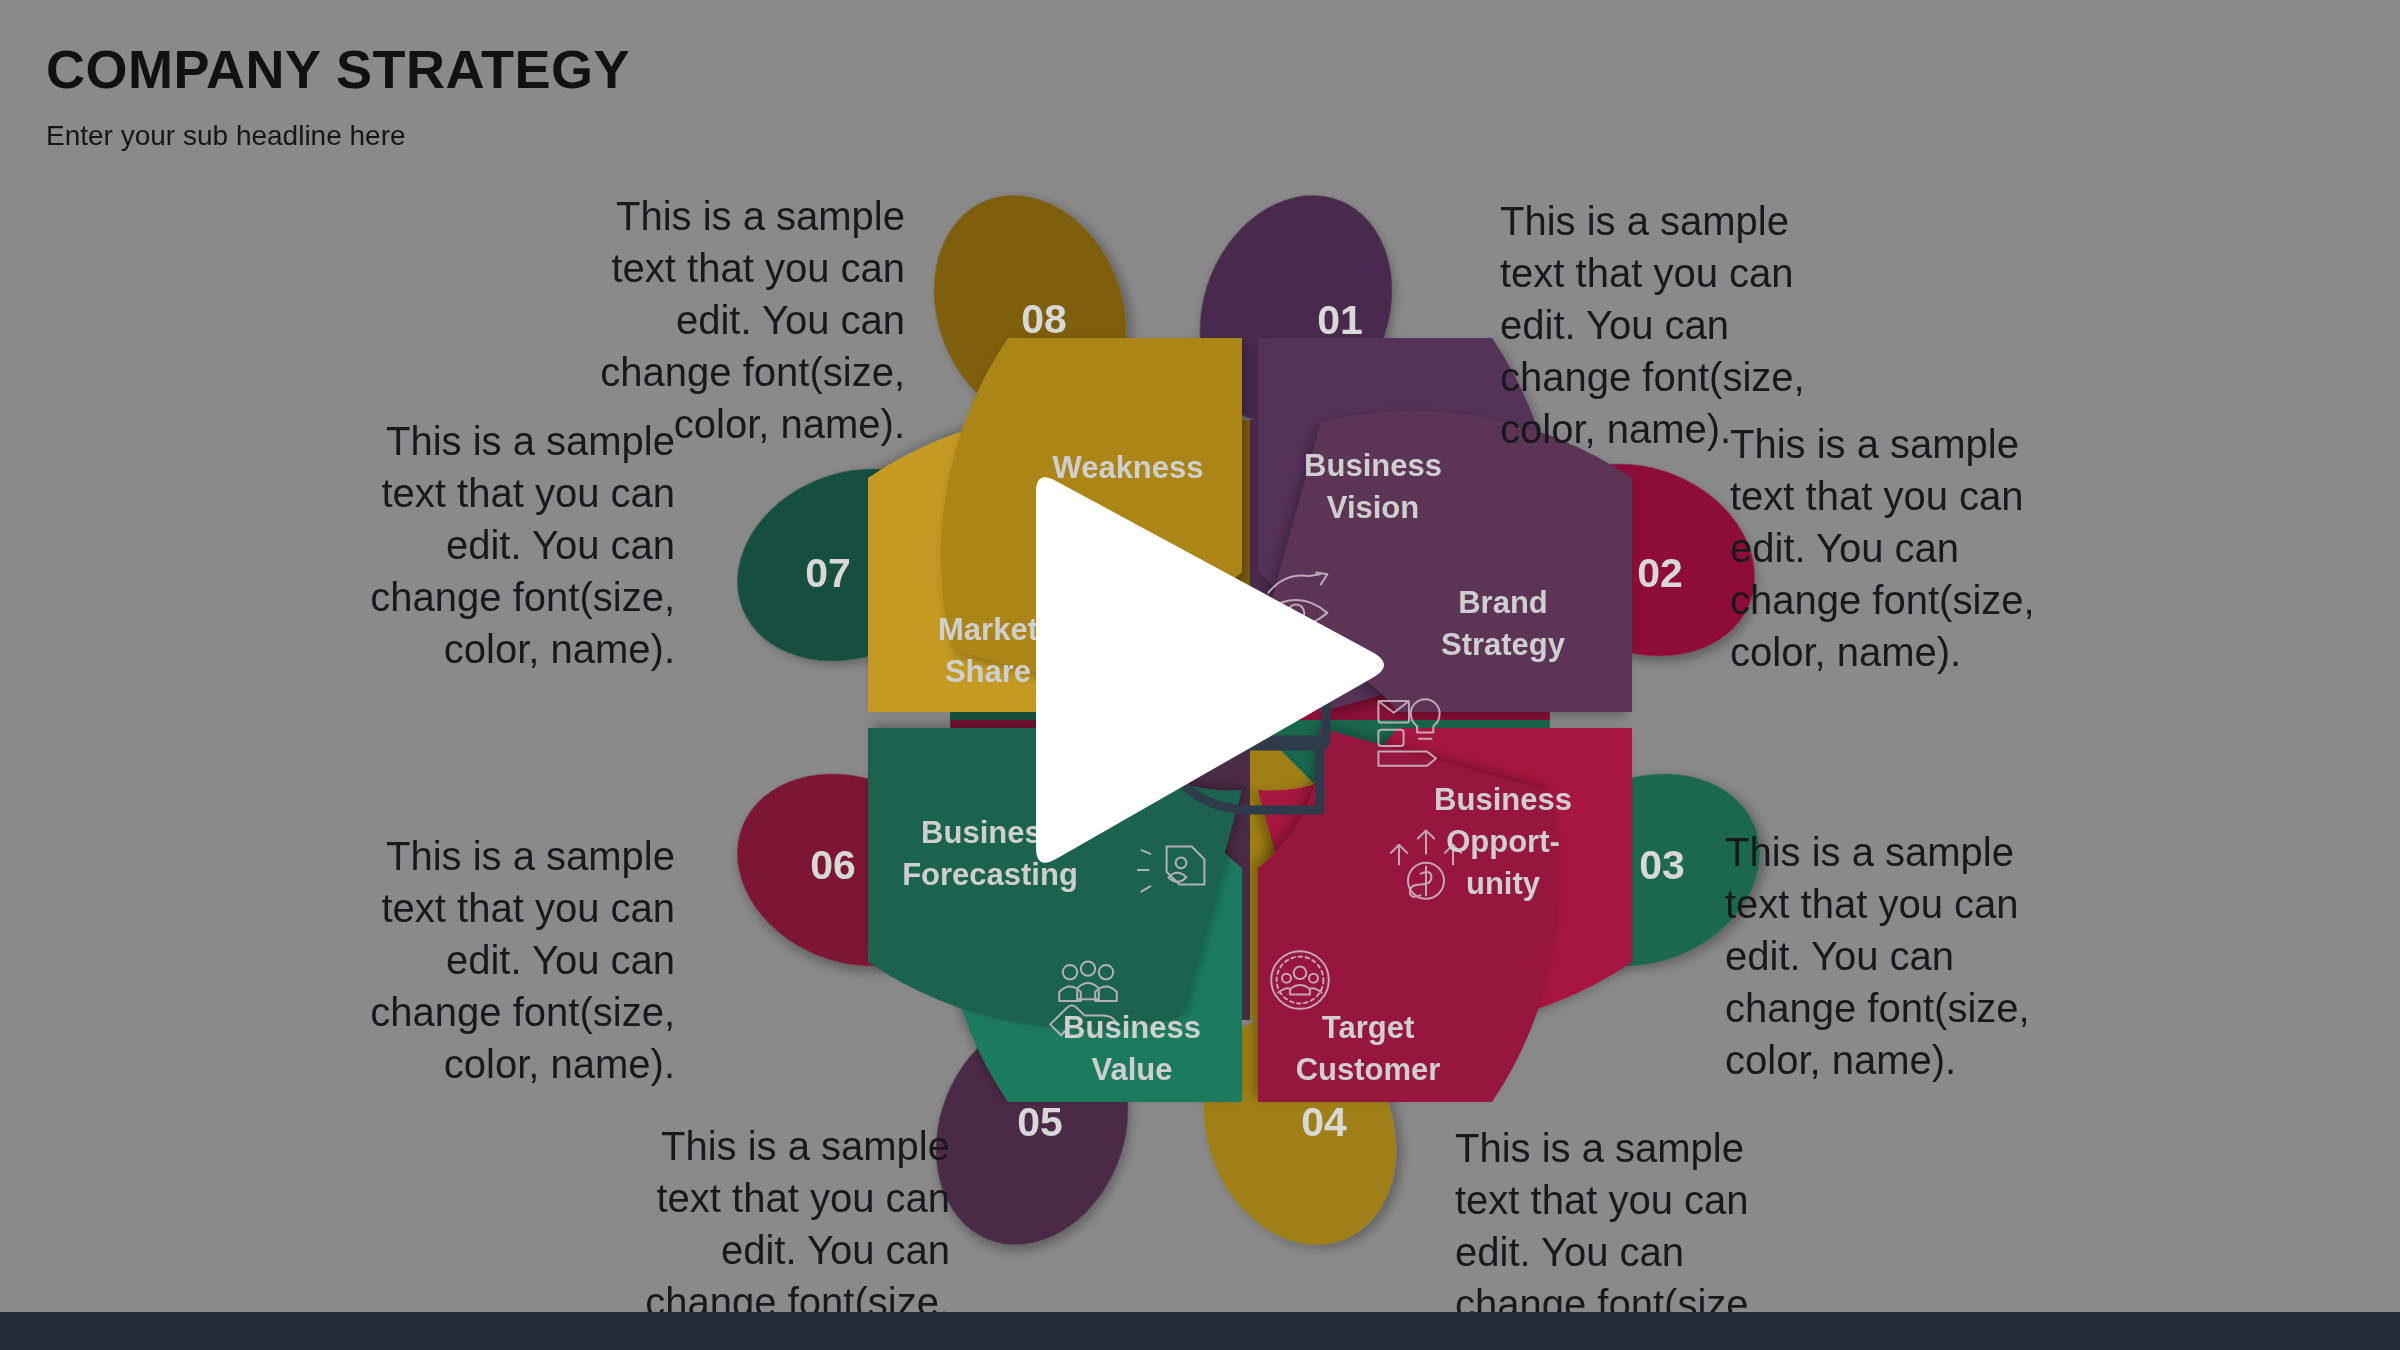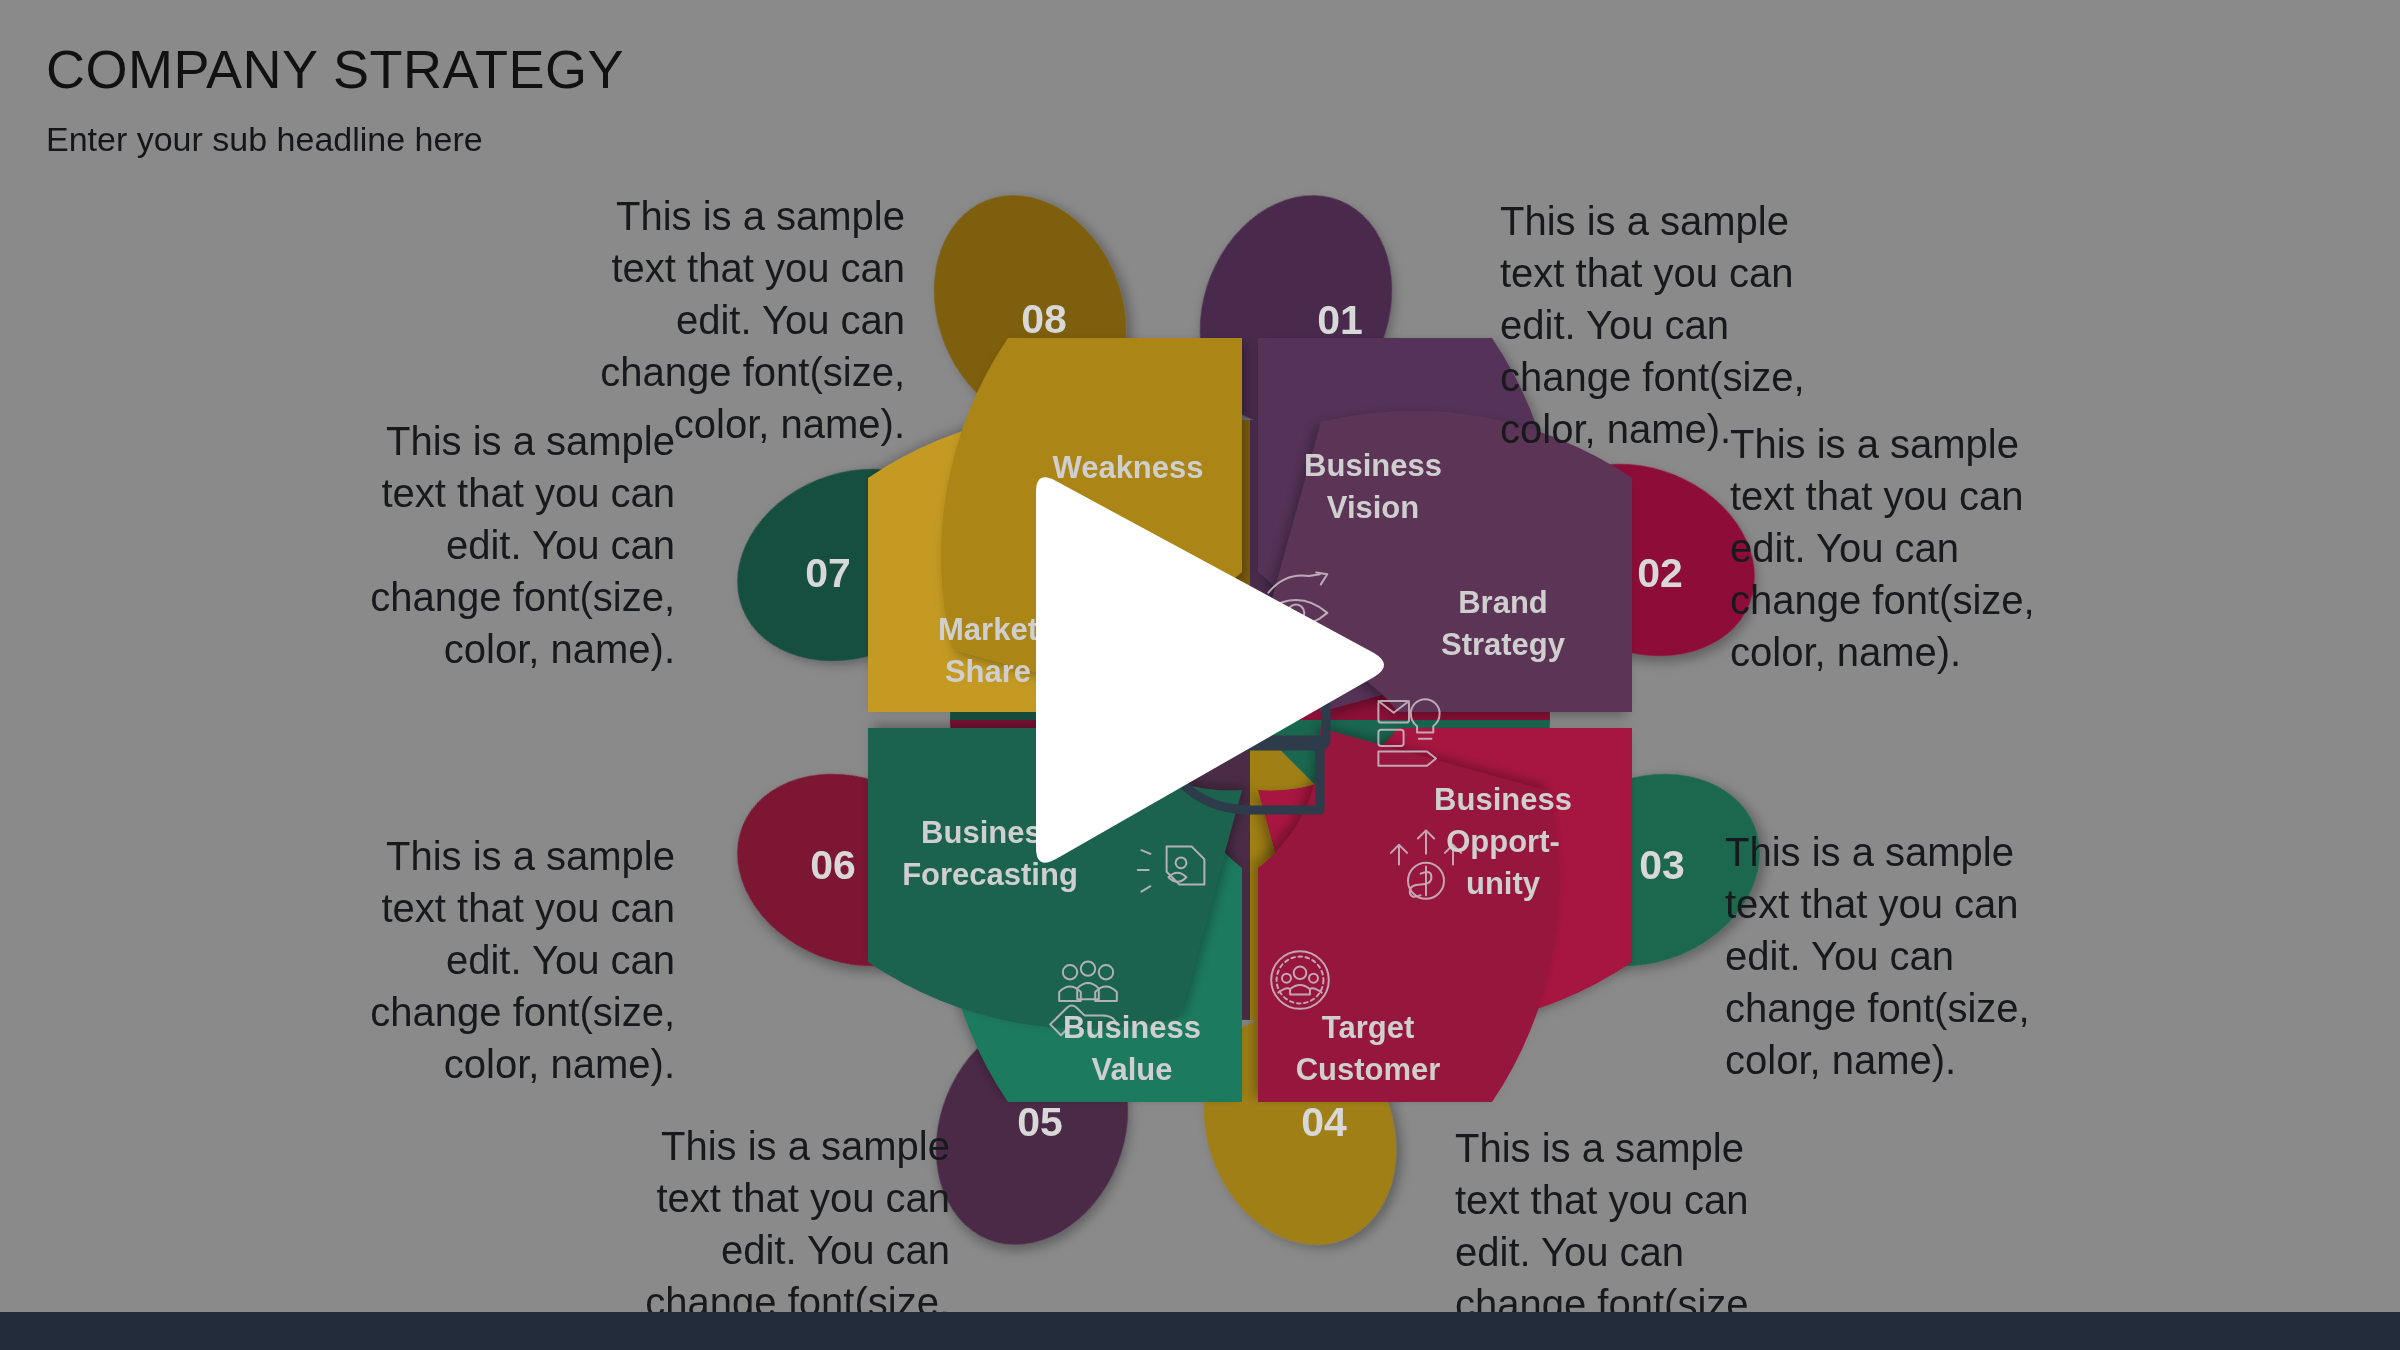--- a/index.html
+++ b/index.html
@@ -7,26 +7,26 @@
   body {
     background:#8a8a8a;
     font-family:"Liberation Sans", sans-serif;
     position:relative;
     overflow:hidden;
   }
 
   
   #slide-title {
     position:absolute; left:46px; top:38px;
-    font-size:54px; font-weight:normal; letter-spacing:.5px;
+    font-size:54px; font-weight:bold; letter-spacing:.5px;
     color:#111; white-space:nowrap;text-align:center;
   }
   #slide-subtitle {
     position:absolute; left:46px; top:120px;
-    font-size:34px; font-weight:400; color:#15161a; white-space:nowrap;
+    font-size:28px; font-weight:400; color:#15161a; white-space:nowrap;
   }
 
   
   #wheel-wrap {
     position:absolute; left:700px; top:170px;
     width:1100px; height:1100px;
   }
   #wheel-svg { width:1100px; height:1100px; display:block; }
 
   .petal-label {

